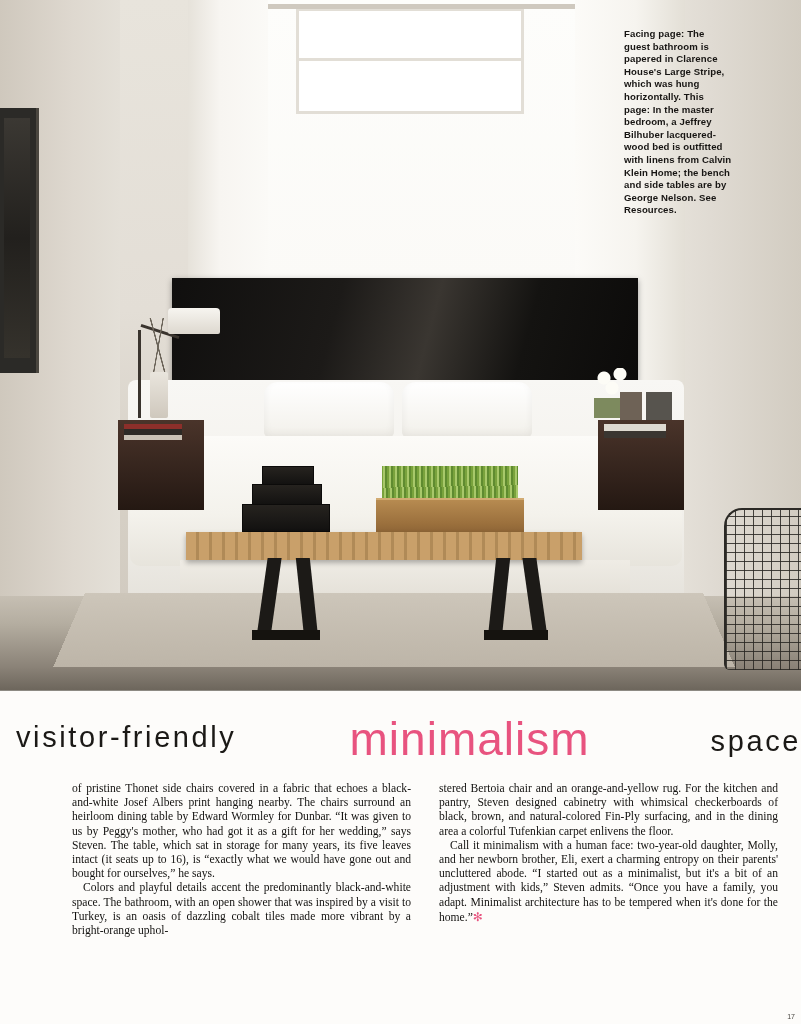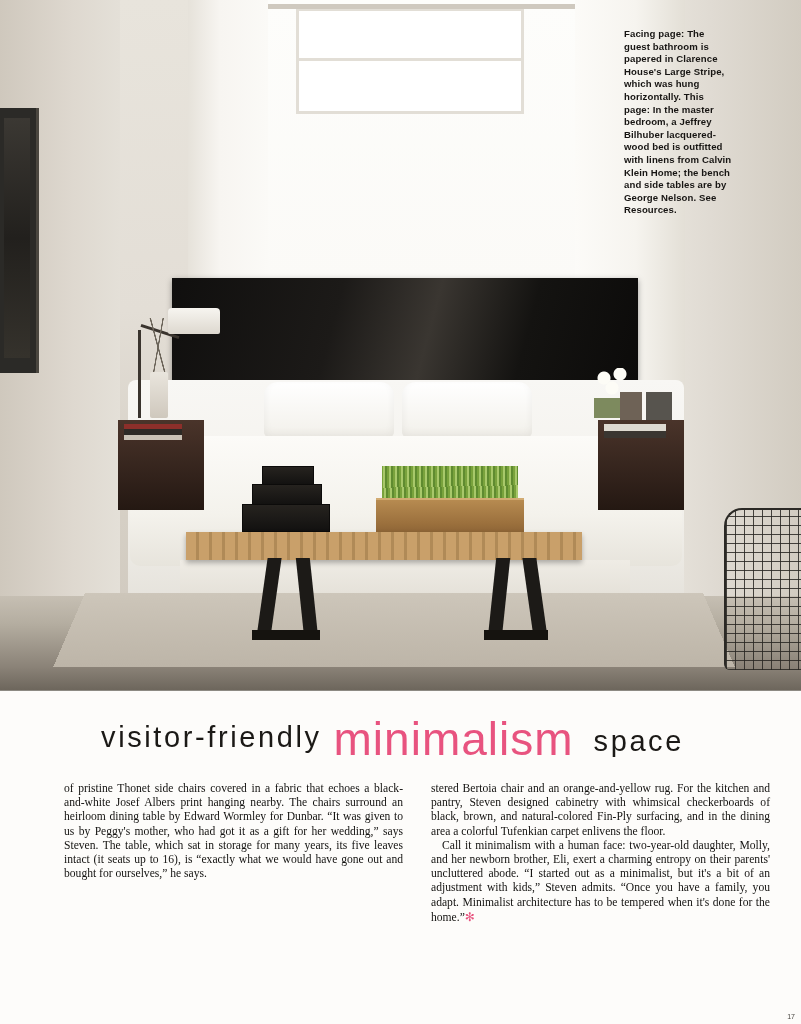--- a/index.html
+++ b/index.html
@@ -315,26 +315,26 @@
 
   
   .headline-rule-top {
     position: absolute;
     left: 0; top: 690px;
     width: 801px; height: 1px;
     background: #8d8a83;
   }
   .headline {
     position: absolute;
-    left: 0; top: 706px;
+    left: 16px; top: 706px;
     width: 785px;
     height: 62px;
     display: flex;
     align-items: center;
-    justify-content: center;
+    justify-content: space-between;
     white-space: nowrap;
   }
   .hl-part1, .hl-part3 {
     font-family: "Liberation Sans", sans-serif;
     font-size: 29px;
     letter-spacing: 2.6px;
     color: #1b1916;
     font-weight: 400;
   }
   .hl-part2 {
@@ -345,21 +345,21 @@
     font-weight: 400;
     padding: 0 12px;
     position: relative;
     top: 2px;
   }
   .hl-part3 { padding-left: 8px; margin-top: 8px; }
 
   
   .body-wrap {
     position: absolute;
-    left: 64px; top: 782px;
+    left: 72px; top: 782px;
     width: 706px;
     display: flex;
     gap: 28px;
   }
   .col {
     width: 339px;
     font-family: "Liberation Serif", serif;
     font-size: 11.6px;
     line-height: 14.2px;
     text-align: justify;
@@ -448,20 +448,21 @@
   <div class="headline-rule-top"></div>
   <div class="headline">
     <span class="hl-part1">visitor-friendly</span>
     <span class="hl-part2">minimalism</span>
     <span class="hl-part3">space</span>
   </div>
 
   <div class="body-wrap">
     <div class="col">
       <p>of pristine Thonet side chairs covered in a fabric that echoes a black-and-white Josef Albers print hanging nearby. The chairs surround an heirloom dining table by Edward Wormley for Dunbar. “It was given to us by Peggy's mother, who had got it as a gift for her wedding,” says Steven. The table, which sat in storage for many years, its five leaves intact (it seats up to 16), is “exactly what we would have gone out and bought for ourselves,” he says.</p>
+      <p class="indent">Colors and playful details accent the predominantly black-and-white space. The bathroom, with an open shower that was inspired by a visit to Turkey, is an oasis of dazzling cobalt tiles made more vibrant by a bright-orange uphol-</p>
     </div>
     <div class="col">
       <p>stered Bertoia chair and an orange-and-yellow rug. For the kitchen and pantry, Steven designed cabinetry with whimsical checkerboards of black, brown, and natural-colored Fin-Ply surfacing, and in the dining area a colorful Tufenkian carpet enlivens the floor.</p>
       <p class="indent"><span>Call it minimalism with a human face: two-year-old daughter, Molly, and her newborn brother, Eli, exert a charming entropy on their parents' uncluttered abode. “I started out as a minimalist, but it's a bit of an adjustment with kids,” Steven admits. “Once you have a family, you adapt. Minimalist architecture has to be tempered when it's done for the home.”</span><span class="flower-mark">✻</span></p>
     </div>
   </div>
 
   <div class="folio">17</div>
 
 </div>

